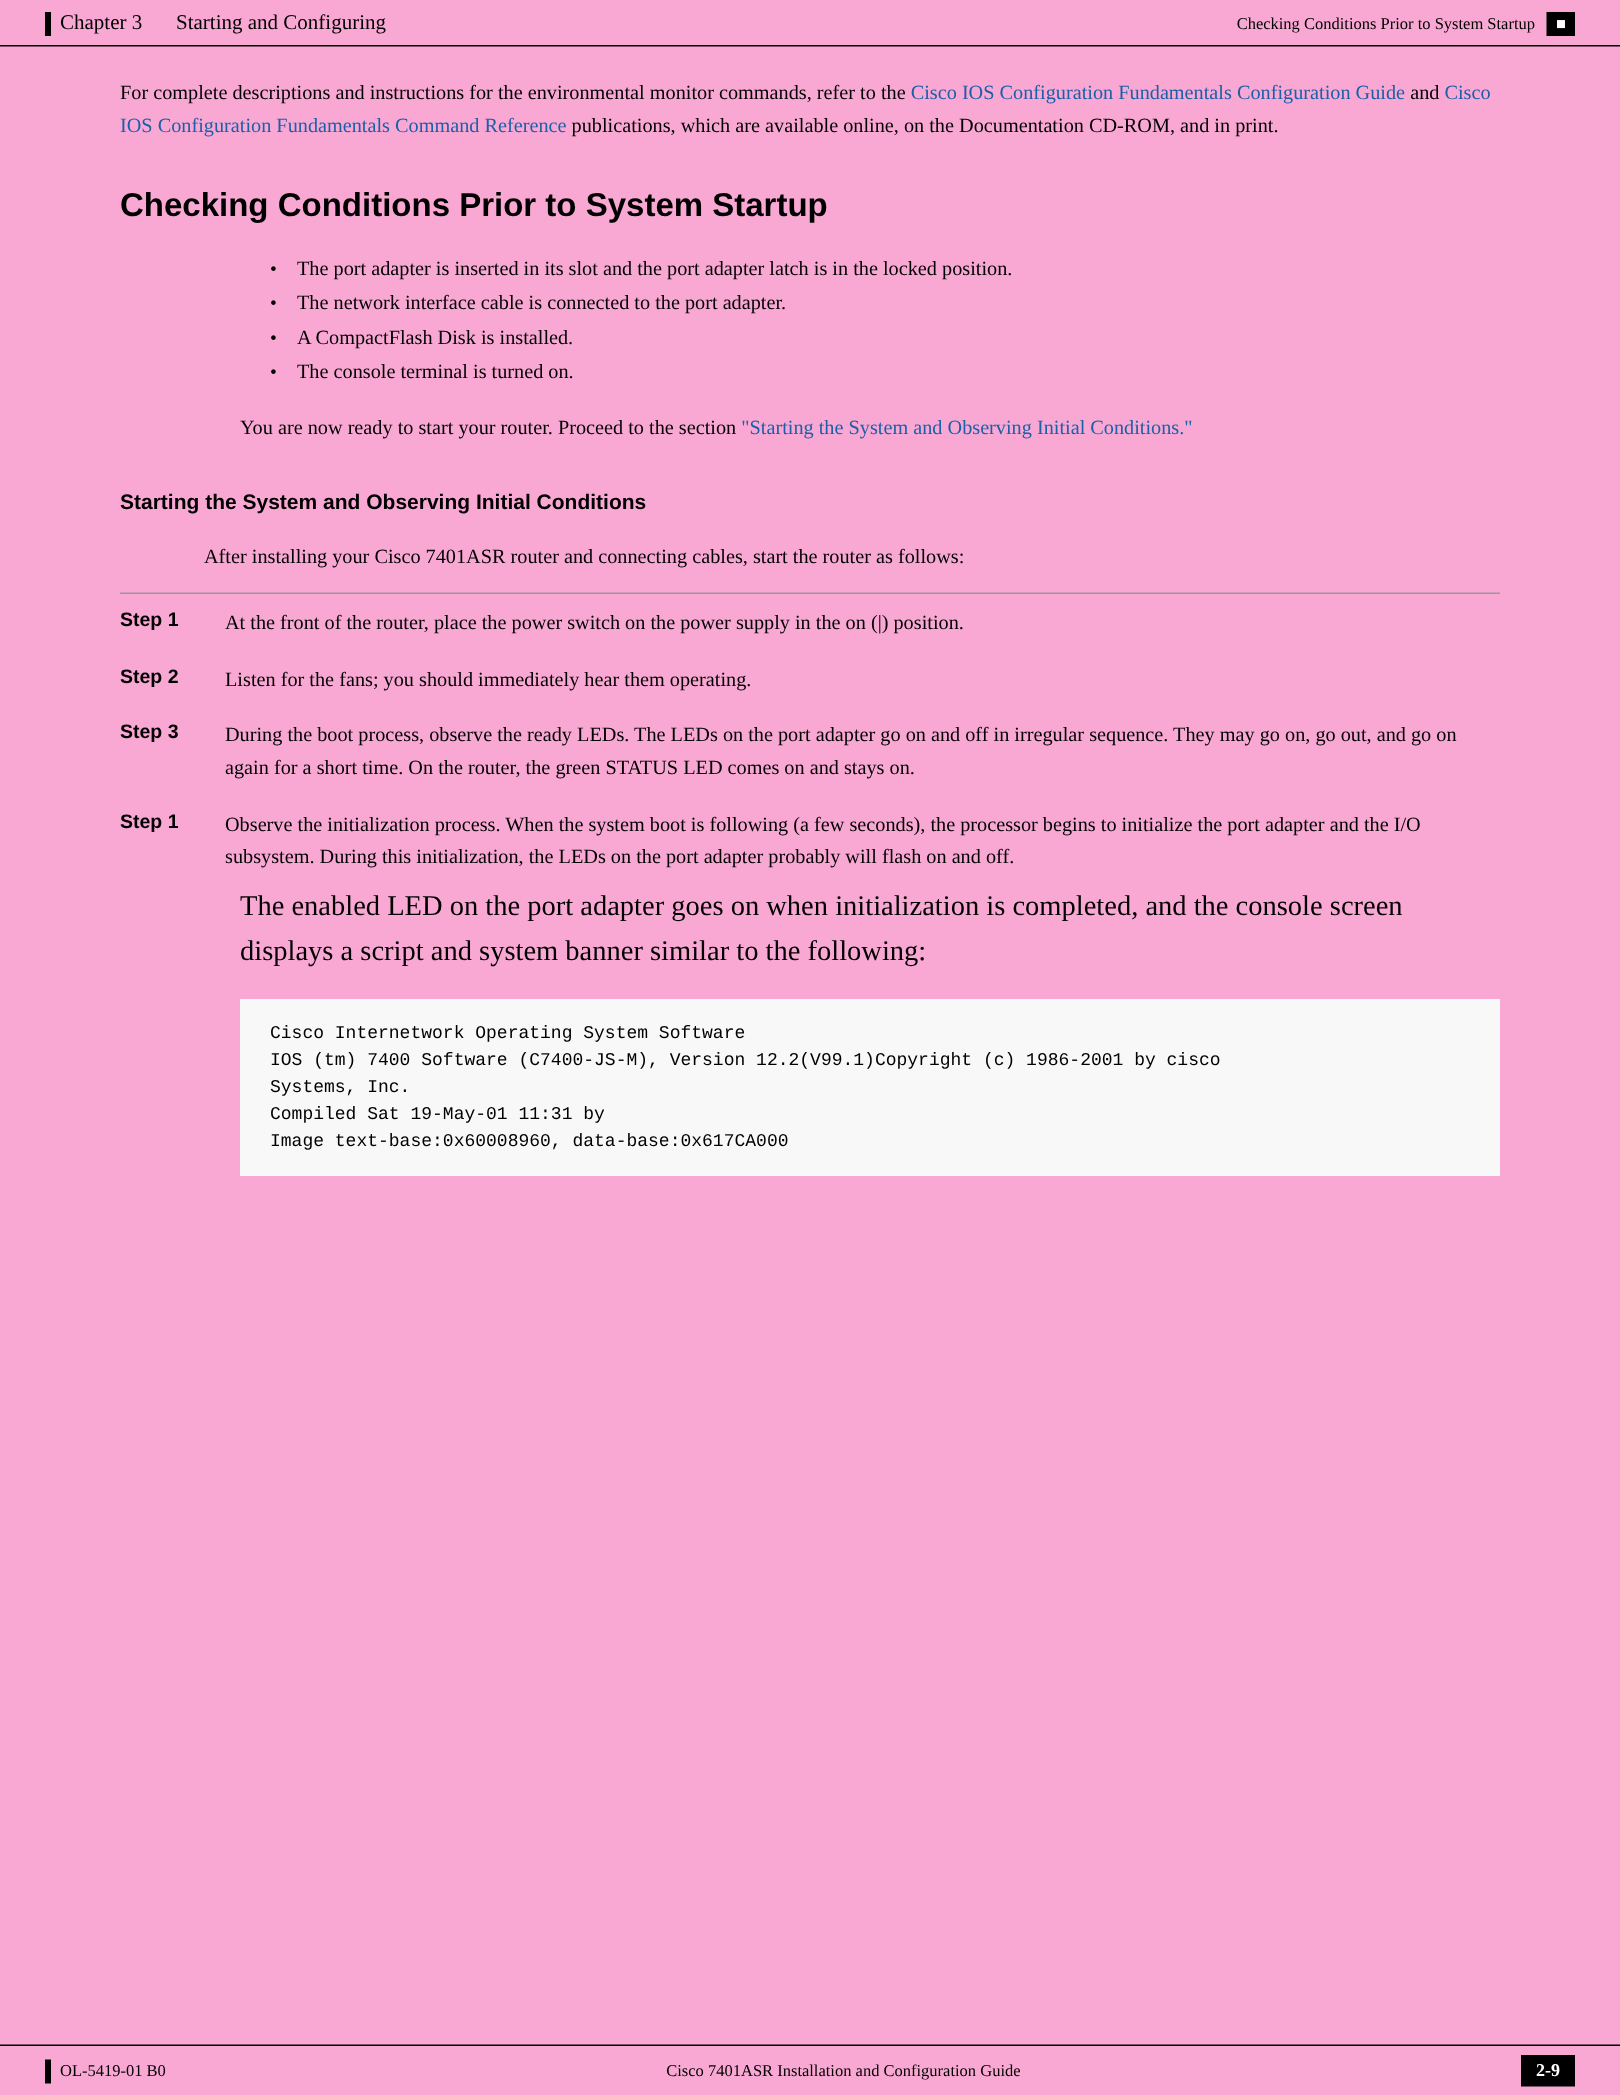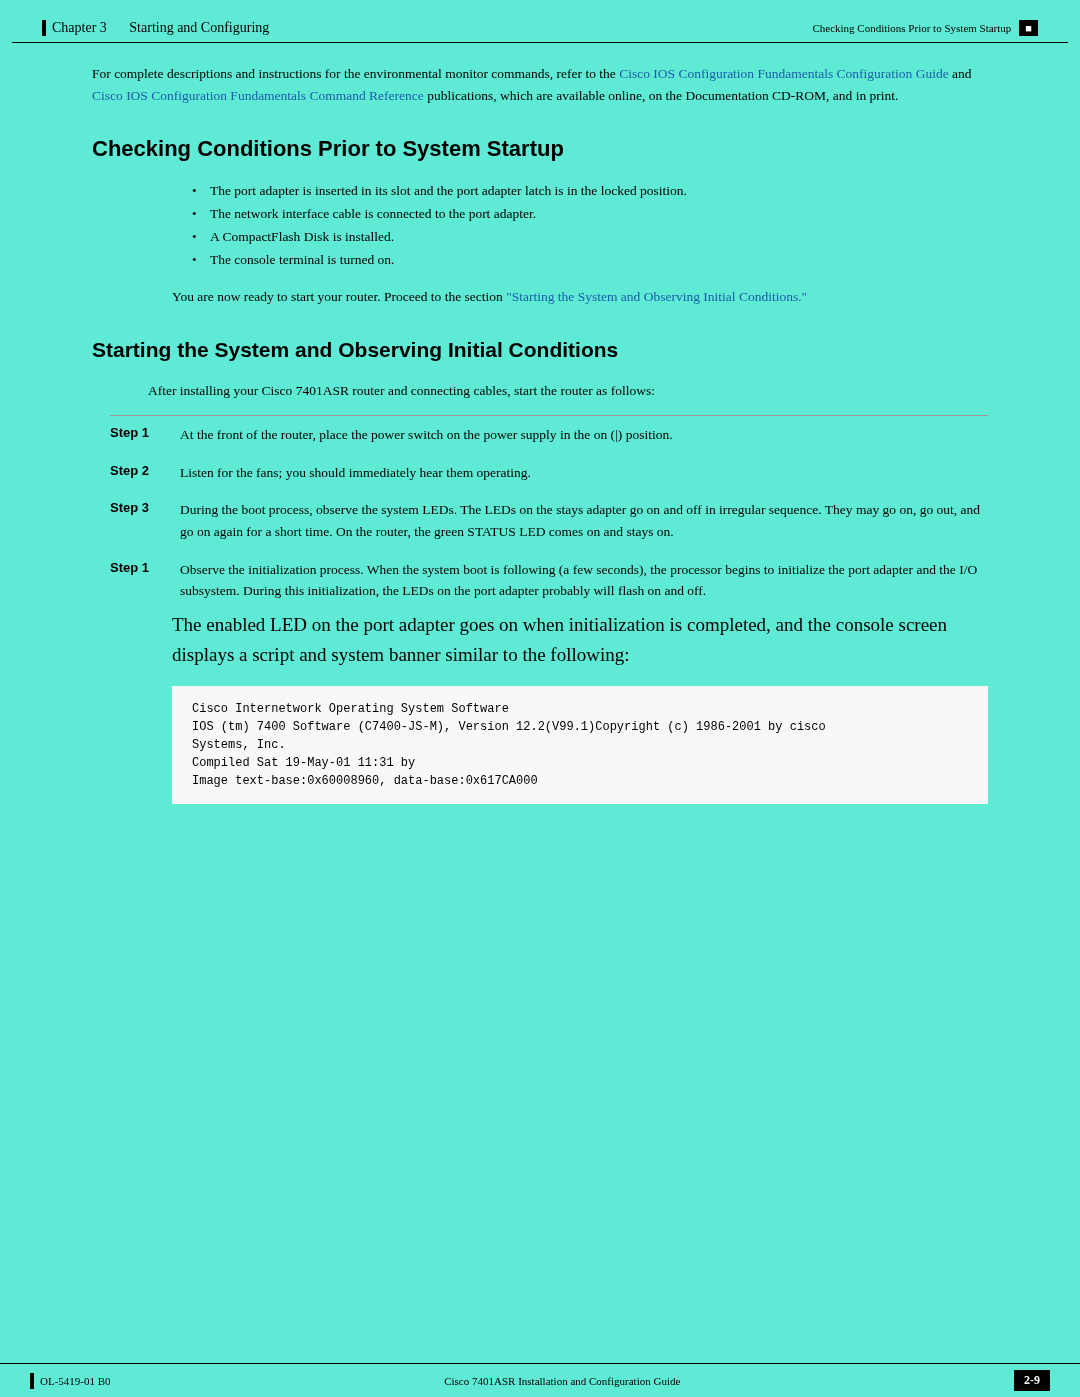--- a/index.html
+++ b/index.html
@@ -14,23 +14,23 @@
       font-size: 14px;
       color: #000000;
       width: 1080px;
       min-height: 1397px;
       position: relative;
     }
 
     .page-container {
       width: 1080px;
       min-height: 1397px;
-      background: #5eead4;
+      background: #f9a8d4;
       position: relative;
-      padding: 12px;
+      padding: 0;
     }
 
     
     .header-bar {
       display: flex;
       justify-content: space-between;
       align-items: center;
       padding: 8px 30px 6px 30px;
       border-bottom: 1px solid #000;
       margin-bottom: 0;
@@ -126,21 +126,21 @@
     .link-para {
       font-size: 13.5px;
       line-height: 1.6;
       margin-top: 10px;
       margin-bottom: 30px;
     }
 
     
     .steps-container {
       margin-top: 10px;
-      margin-left: 18px;
+      margin-left: 0;
     }
 
     .steps-header-line {
       border-top: 1px solid #999;
       margin-bottom: 0;
     }
 
     .step-row {
       display: flex;
       align-items: flex-start;
@@ -212,21 +212,21 @@
     .footer-right {
       background: #000;
       color: #fff;
       padding: 3px 10px;
       font-size: 12px;
       font-weight: bold;
     }
 
     .second-section-heading {
       font-family: Arial, Helvetica, sans-serif;
-      font-size: 21px;
+      font-size: 14px;
       font-weight: bold;
       color: #000;
       margin-bottom: 18px;
       margin-top: 30px;
     }
 
     .section2-intro {
       font-size: 13.5px;
       line-height: 1.6;
       margin-bottom: 14px;
@@ -283,21 +283,21 @@
         <div class="step-text">At the front of the router, place the power switch on the power supply in the on (|) position.</div>
       </div>
 
       <div class="step-row">
         <div class="step-label">Step 2</div>
         <div class="step-text">Listen for the fans; you should immediately hear them operating.</div>
       </div>
 
       <div class="step-row">
         <div class="step-label">Step 3</div>
-        <div class="step-text">During the boot process, observe the system LEDs. The LEDs on the stays adapter go on and off in irregular sequence. They may go on, go out, and go on again for a short time. On the router, the green STATUS LED comes on and stays on.</div>
+        <div class="step-text">During the boot process, observe the ready LEDs. The LEDs on the port adapter go on and off in irregular sequence. They may go on, go out, and go on again for a short time. On the router, the green STATUS LED comes on and stays on.</div>
       </div>
 
       <div class="step-row">
         <div class="step-label">Step 1</div>
         <div class="step-text">Observe the initialization process. When the system boot is following (a few seconds), the processor begins to initialize the port adapter and the I/O subsystem. During this initialization, the LEDs on the port adapter probably will flash on and off.</div>
       </div>
     </div>
 
     <p class="enabled-led-para">The enabled LED on the port adapter goes on when initialization is completed, and the console screen displays a script and system banner similar to the following:</p>
 

